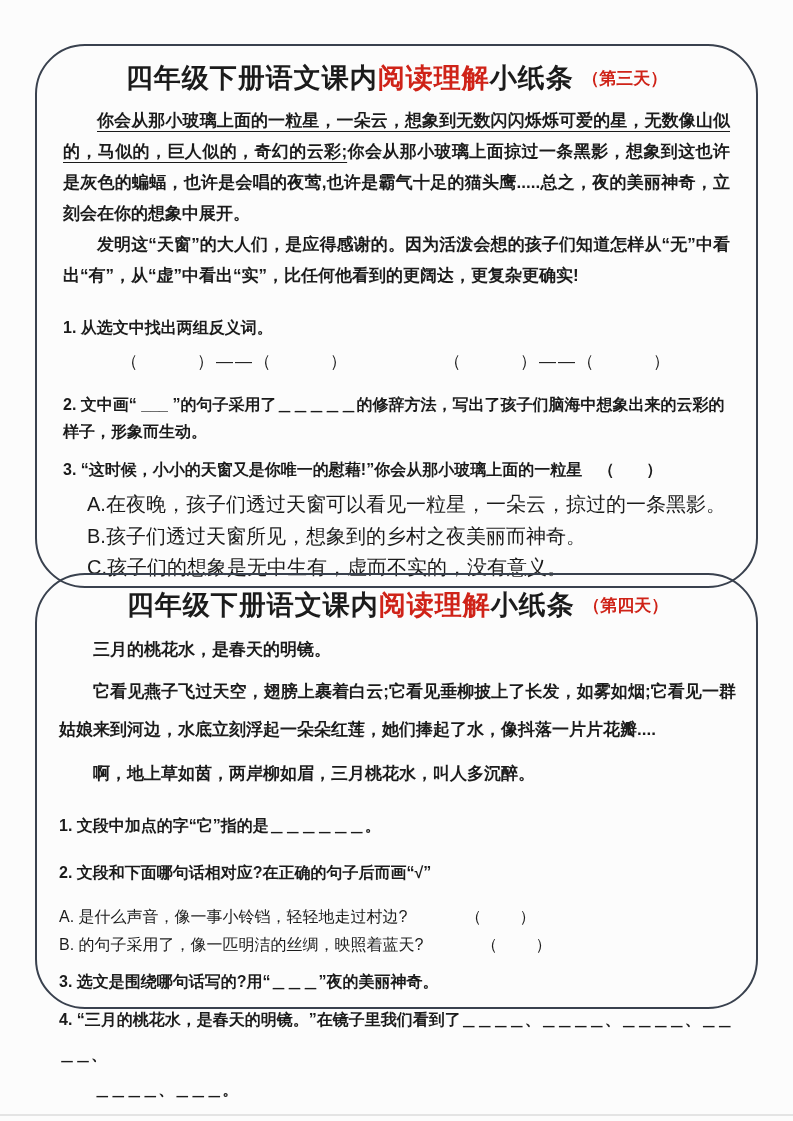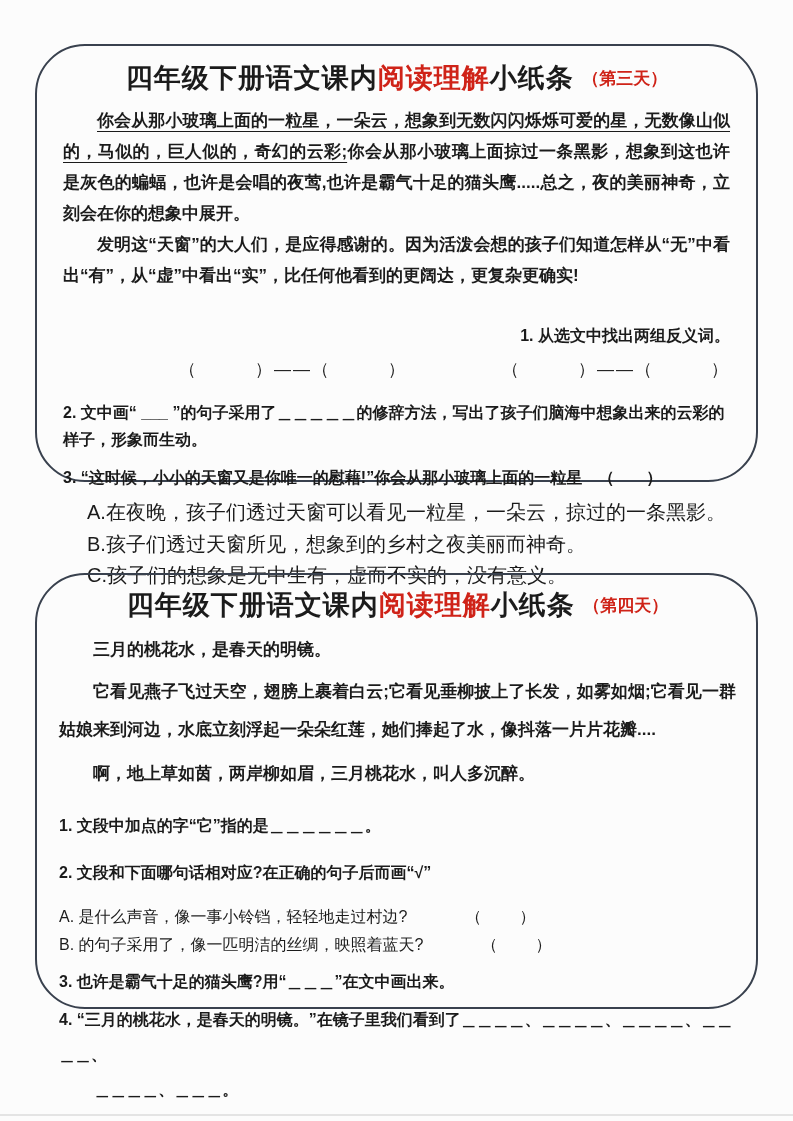--- a/index.html
+++ b/index.html
@@ -6,37 +6,37 @@
   body{
     width:793px;height:1121px;position:relative;
     background:#fcfcfc;color:#1b1b1b;
     font-family:"Liberation Sans","DejaVu Sans",sans-serif;
     overflow:hidden;
   }
   .box{
     position:absolute;left:35px;width:723px;box-sizing:border-box;
     border:2px solid #39414e;border-radius:50px;background:transparent;
   }
-  .box-1{top:44px;height:438px;padding:12px 26px 0 26px;}
+  .box-1{top:44px;height:544px;padding:12px 26px 0 26px;}
   .box-2{top:573px;height:436px;padding:10px 20px 0 22px;}
   .sheet-title{
     text-align:center;font-size:27px;font-weight:800;letter-spacing:1px;
     white-space:nowrap;margin:2px 0 0 0;
   }
   .sheet-title .red{color:#cf2318;}
   .sheet-title .day{font-size:17px;font-weight:700;vertical-align:3px;letter-spacing:0;}
   .passage{
     font-size:17px;font-weight:700;line-height:31px;text-align:justify;
     margin-top:9px;
   }
   .passage p{margin:0;text-indent:2em;}
   .ul{text-decoration:underline;text-underline-offset:5px;}
   .q{font-size:16px;font-weight:700;line-height:26px;}
   .q .qtext{font-weight:700;}
-  .box-1 .q1{margin-top:32px;text-align:right;}
+  .box-1 .q1{margin-top:24px;}
   .q1-blanks{margin-top:8px;padding-left:58px;font-weight:400;font-size:17px;letter-spacing:2px;}
   .box-1 .q2{margin-top:16px;line-height:27px;font-weight:700;}
   .box-1 .q3{margin-top:12px;}
   .opts{margin-top:6px;}
   .opt{font-size:20px;font-weight:500;line-height:31.5px;padding-left:24px;}
   
   .box-2 .passage{margin-top:14px;font-weight:700;}
   .box-2 .p1{line-height:26px;}
   .box-2 .p2{line-height:38px;margin-top:10px;}
   .box-2 .p3{line-height:26px;margin-top:12px;}
@@ -116,21 +116,21 @@
     <span>A. 是什么声音，像一事小铃铛，轻轻地走过村边?</span>
     <span class="bracket">（　　）</span>
   </div>
   <div class="optrow">
     <span>B. 的句子采用了，像一匹明洁的丝绸，映照着蓝天?</span>
     <span class="bracket">（　　）</span>
   </div>
 
   <div class="q q3">
     <span>3.</span>
-    <span class="qtext">也许是霸气十足的猫头鹰?用“＿＿＿”在文中画出来。</span>
+    <span class="qtext">选文是围绕哪句话写的?用“＿＿＿”夜的美丽神奇。</span>
   </div>
 
   <div class="q q4">
     <span>4.</span>
     <span class="qtext">“三月的桃花水，是春天的明镜。”在镜子里我们看到了＿＿＿＿、＿＿＿＿、＿＿＿＿、＿＿＿＿、</span>
     <span class="line2">＿＿＿＿、＿＿＿。</span>
   </div>
 </div>
 
 <div class="bottom-line"></div>

